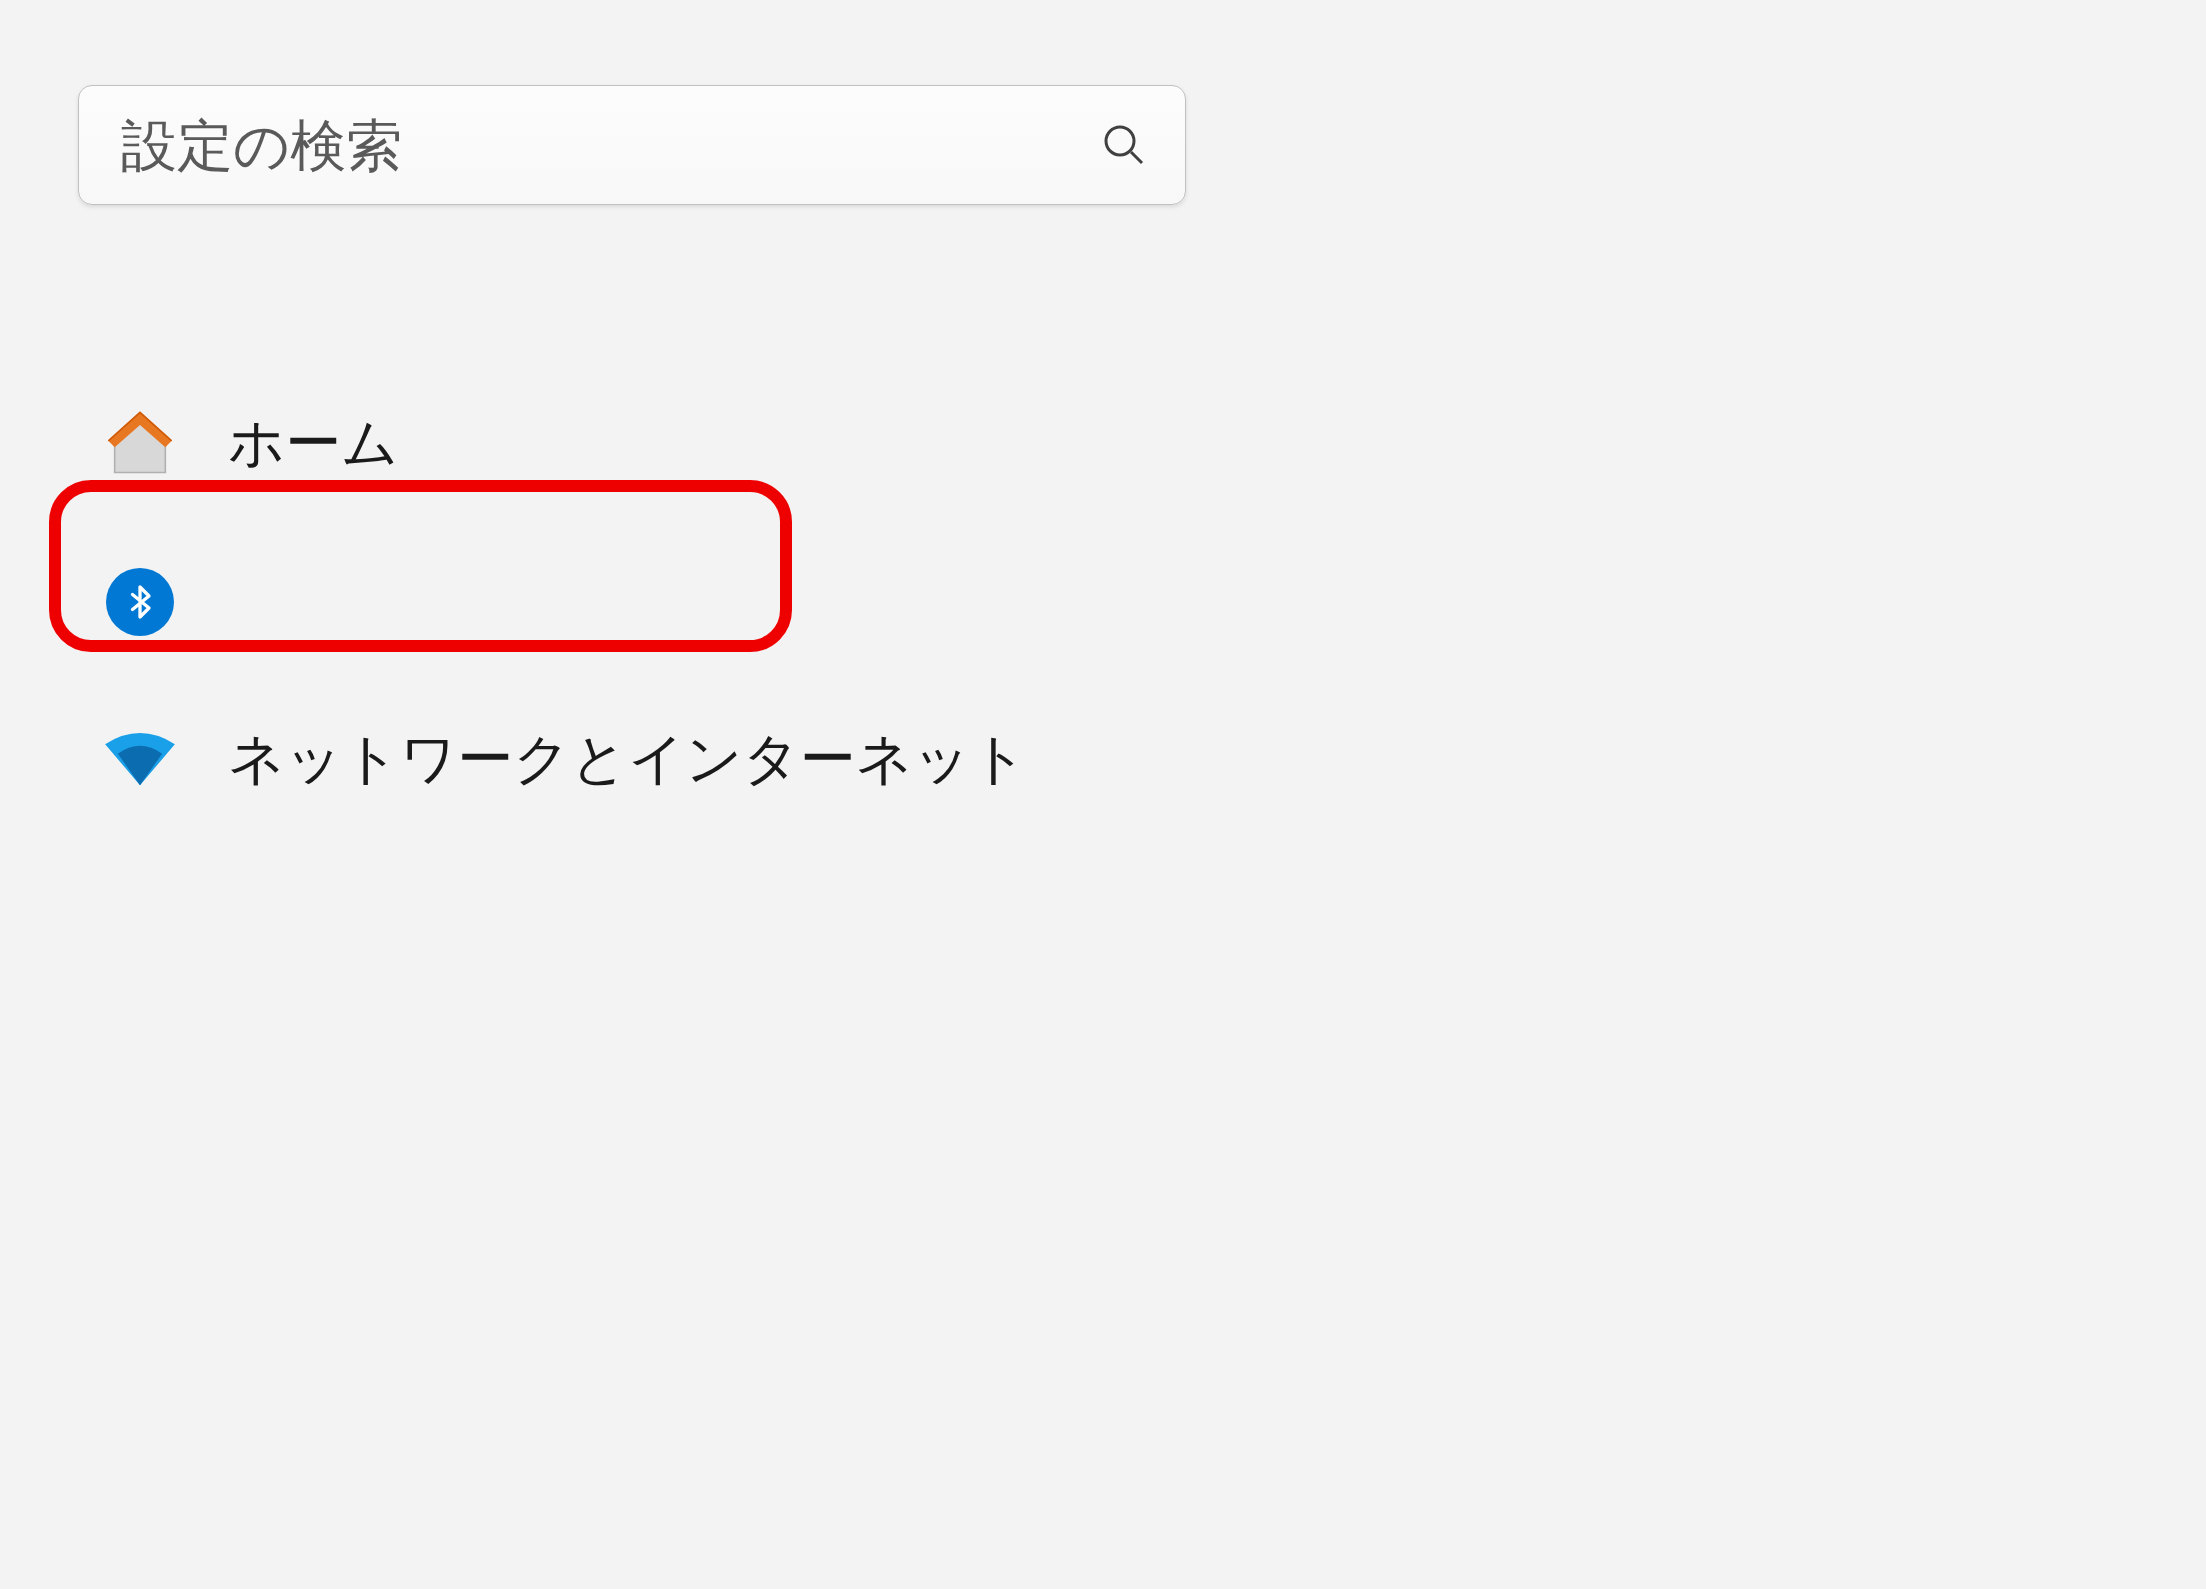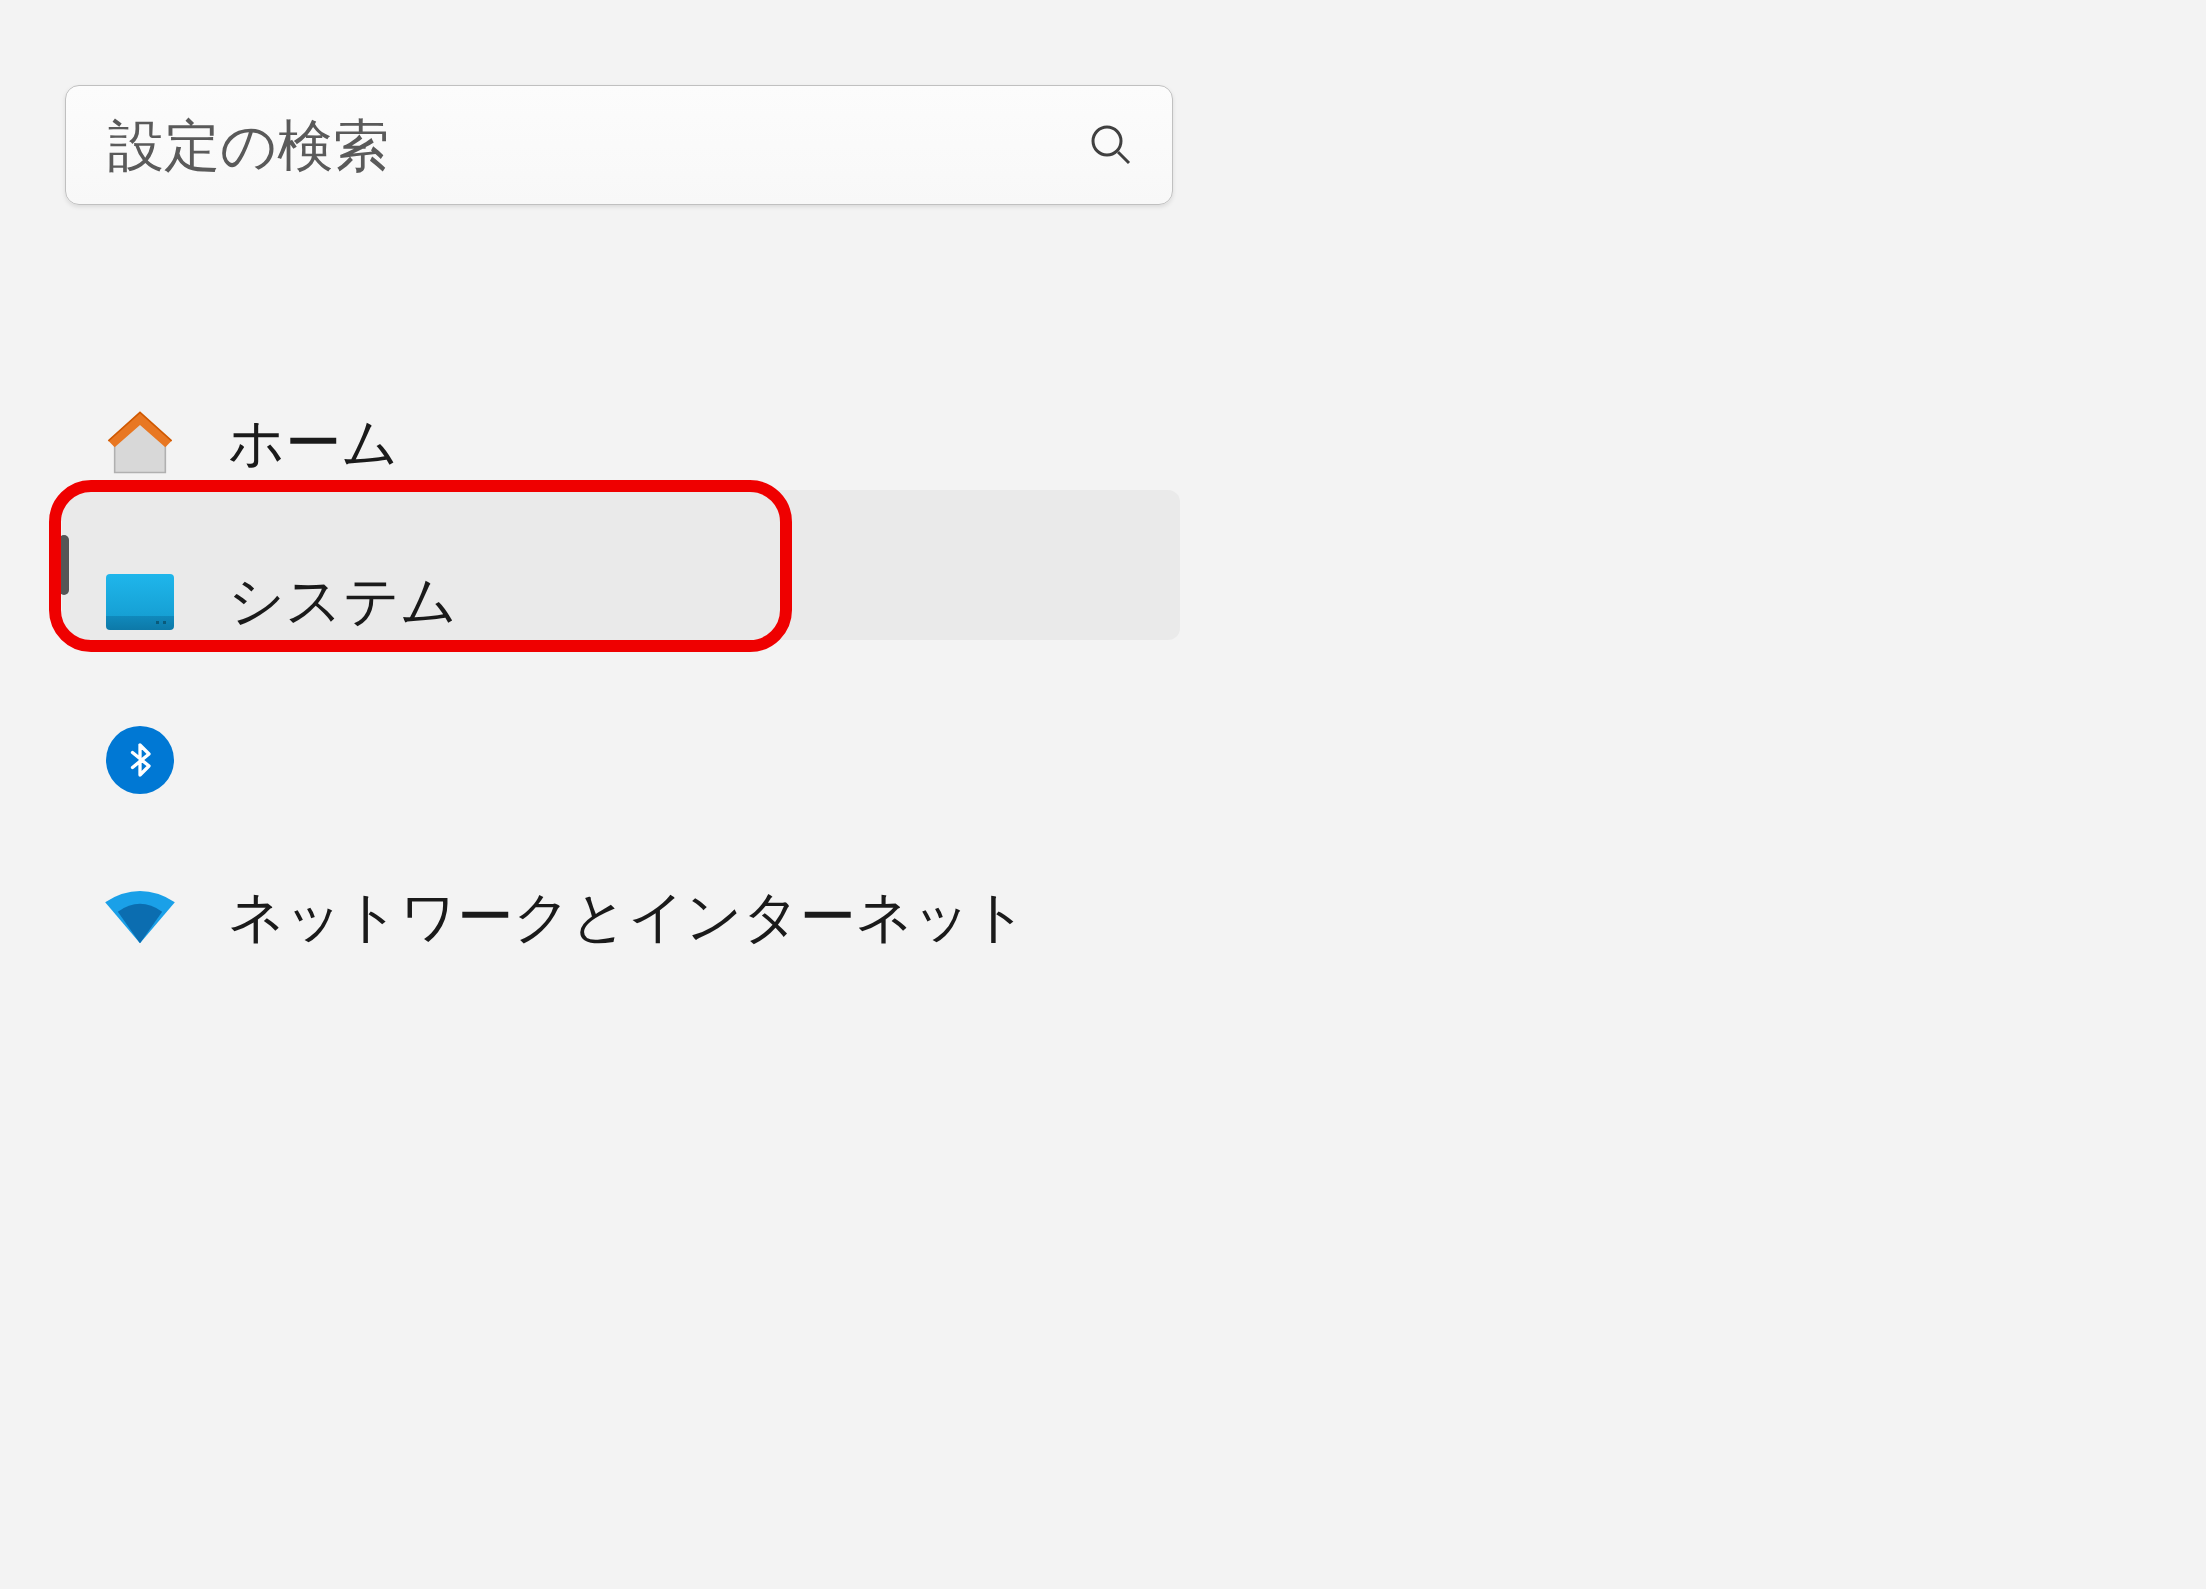--- a/index.html
+++ b/index.html
@@ -13,21 +13,21 @@
       font-family: "Yu Gothic UI", "Segoe UI", sans-serif;
       width: 2206px;
       height: 1589px;
       padding: 85px 150px 0 62px;
     }
     
     .search-container {
       position: relative;
       width: 1108px;
       height: 120px;
-      margin-left: 3px;
+      margin-left: 16px;
       margin-bottom: 127px;
     }
     
     .search-input {
       width: 100%;
       height: 100%;
       border: 1px solid #c0c0c0;
       border-radius: 14px;
       background: linear-gradient(to bottom, #fcfcfc, #f8f8f8);
       box-shadow: 0 2px 4px rgba(0,0,0,0.1);
@@ -175,26 +175,20 @@
     <span class="nav-icon home-icon">
       <svg viewBox="0 0 48 48">
         <path d="M 8 20 L 24 6 L 40 20 L 40 42 L 8 42 Z" fill="#d8d8d8" stroke="#b0b0b0" stroke-width="1"></path>
         <path d="M 4 22 L 24 4 L 44 22 L 40 26 L 24 12 L 8 26 Z" fill="#e87722"></path>
         <path d="M 4 22 L 24 4 L 44 22" fill="none" stroke="#d05800" stroke-width="1"></path>
       </svg>
     </span>
     <span class="nav-label">ホーム</span>
   </li>
 
-  <li class="nav-item selected">
-    <span class="nav-icon">
-      <div class="system-icon"></div>
-    </span>
-    <span class="nav-label">システム</span>
-  </li>
 
   <li class="nav-item">
     <span class="nav-icon">
       <div class="bluetooth-icon">
         <svg viewBox="0 0 24 24" width="36" height="36" fill="white">
           <path d="M 12 2 L 12 22 L 18 16 L 7 7 M 12 2 L 18 8 L 7 17" fill="none" stroke="white" stroke-width="2.2" stroke-linejoin="round" stroke-linecap="round"></path>
         </svg>
       </div>
     </span>
   </li>

